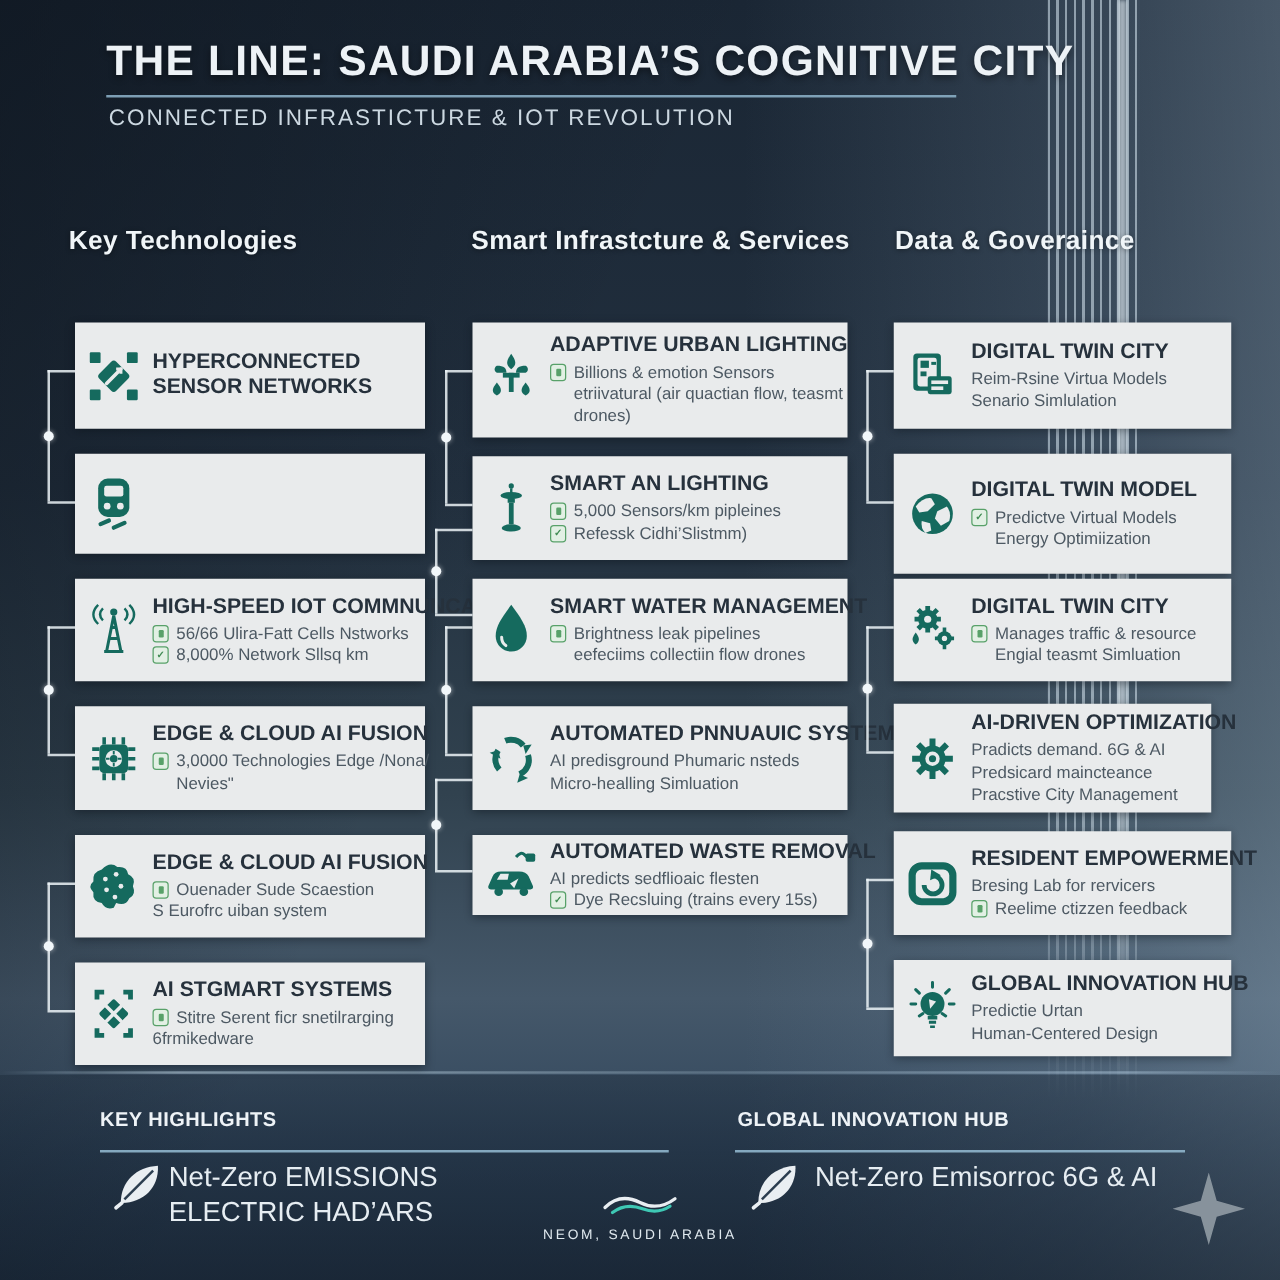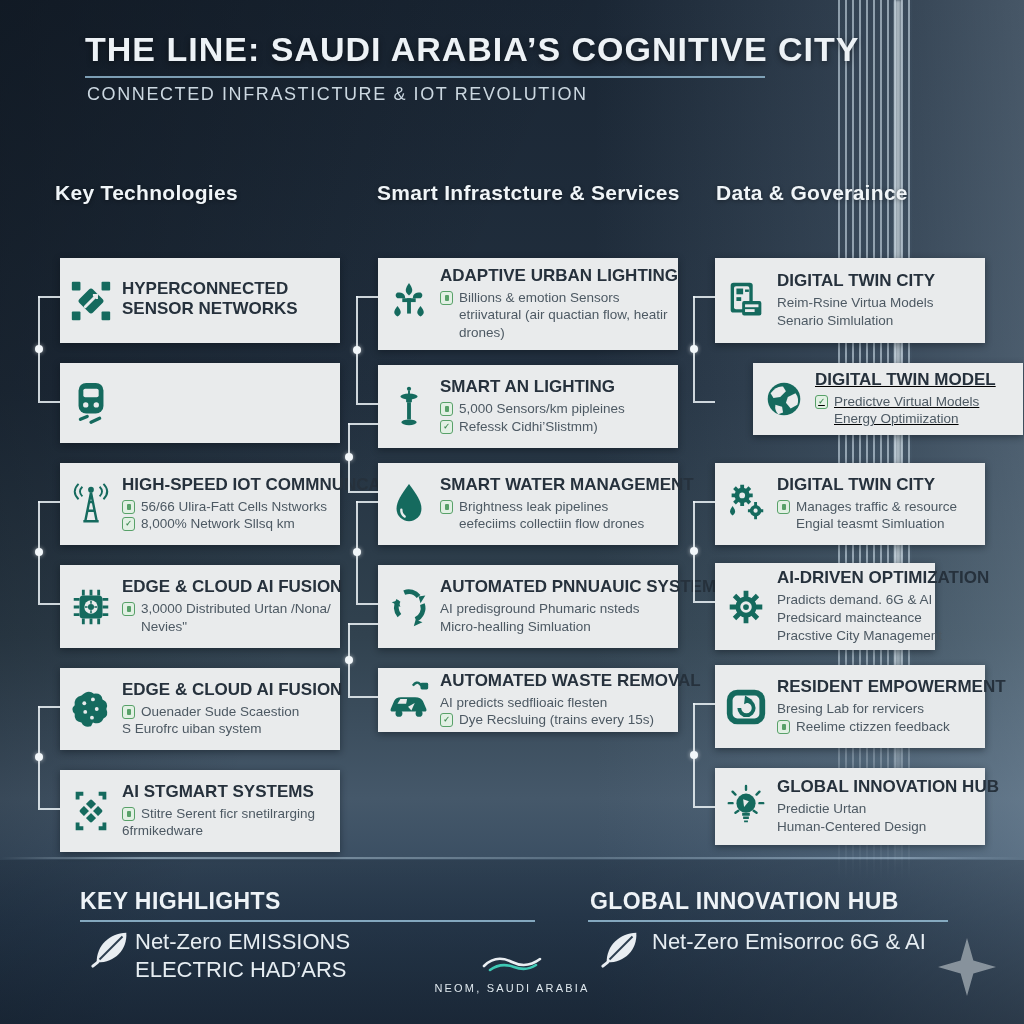--- a/index.html
+++ b/index.html
@@ -52,21 +52,21 @@
   .body-line.indent{margin-left:19px;}
   .mk{flex:0 0 auto;width:11px;height:12px;border:1.5px solid #58a169;border-radius:3px;background:#e2f0e4;
     margin-top:2px;display:inline-flex;align-items:center;justify-content:center;font-size:8px;color:#3f8a52;font-weight:700;line-height:1;}
   .mk-inner{width:4px;height:6px;background:#58a169;border-radius:1px;}
 
   
   .conn{position:absolute;background:rgba(236,243,247,.85);}
   .conn-dot{position:absolute;width:8px;height:8px;border-radius:50%;background:#f2f7fa;box-shadow:0 0 4px rgba(255,255,255,.6);}
 
   
-  .foot-heading{position:absolute;top:888px;font-size:23px;font-weight:700;color:#eef3f7;letter-spacing:.4px;white-space:nowrap;}
+  .foot-heading{position:absolute;top:888px;font-size:16px;font-weight:700;color:#eef3f7;letter-spacing:.4px;white-space:nowrap;}
   .foot-underline{position:absolute;top:920px;height:2px;background:#8fb5cc;opacity:.9;}
   .foot-leaf{position:absolute;top:925px;width:46px;height:46px;}
   .foot-leaf svg{width:46px;height:46px;}
   .foot-lines{position:absolute;top:928px;font-size:22px;color:#e6edf2;line-height:1.25;}
   .brand-wave{position:absolute;left:50%;top:952px;transform:translateX(-50%);width:64px;height:24px;}
   .brand-text{position:absolute;left:50%;top:982px;transform:translateX(-50%);font-size:11px;letter-spacing:2.2px;color:#dfe8ee;white-space:nowrap;}
   .sparkle{position:absolute;left:938px;top:938px;width:58px;height:58px;background:#97a1a9;opacity:.85;
     clip-path:polygon(50% 0,61% 39%,100% 50%,61% 61%,50% 100%,39% 61%,0 50%,39% 39%);}
 </style>
 </head>
@@ -156,21 +156,21 @@
           </svg>
         </div>
         <div class="card-content">
           <div class="card-title">
             <span>EDGE &amp; CLOUD AI FUSION</span>
           </div>
           <div class="body-line">
             <span class="mk">
               <span class="mk-inner"></span>
             </span>
-            <span>3,0000 Distributed Urtan /Nona/</span>
+            <span>3,0000 Technologies Edge /Nona/</span>
           </div>
           <div class="body-line indent">
             <span>Nevies"</span>
           </div>
         </div>
       </div>
       <div class="card" style="left: 60px; top: 668px; width: 280px; height: 82px;">
         <div class="card-icon">
           <svg viewBox="0 0 48 48">
             <path d="M14 10 q-8 2 -7 10 q-5 4 0 9 q-1 8 7 9 q3 6 10 4 l2 -4 q8 3 11 -4 q6 -3 3 -10 q3 -7 -4 -10 q-1 -7 -9 -6 q-6 -5 -13 2 z" fill="#156a5e"></path>
@@ -240,21 +240,21 @@
           <div class="card-title">
             <span>ADAPTIVE URBAN LIGHTING</span>
           </div>
           <div class="body-line">
             <span class="mk">
               <span class="mk-inner"></span>
             </span>
             <span>Billions &amp; emotion Sensors</span>
           </div>
           <div class="body-line indent">
-            <span>etriivatural (air quactian flow, heatir</span>
+            <span>etriivatural (air quactian flow, teasmt</span>
           </div>
           <div class="body-line indent">
             <span>drones)</span>
           </div>
         </div>
       </div>
       <div class="card" style="left: 378px; top: 365px; width: 300px; height: 83px;">
         <div class="card-icon">
           <svg viewBox="0 0 48 48" fill="#156a5e">
             <circle cx="24" cy="5" r="2.2"></circle>
@@ -374,21 +374,21 @@
             <span>DIGITAL TWIN CITY</span>
           </div>
           <div class="body-line">
             <span>Reim-Rsine Virtua Models</span>
           </div>
           <div class="body-line">
             <span>Senario Simlulation</span>
           </div>
         </div>
       </div>
-      <div class="card" style="left: 753px; top: 363px; width: 270px; height: 72px; text-decoration: underline;">
+      <div class="card" style="left: 715px; top: 363px; width: 270px; height: 96px;">
         <div class="card-icon">
           <svg viewBox="0 0 48 48">
             <circle cx="24" cy="24" r="17" fill="#156a5e"></circle>
             <g fill="#e9ebec">
               <path d="M10 18 q6 -8 13 -7 l3 5 -6 6 -7 1 z"></path>
               <path d="M28 22 l8 -4 q4 5 2 12 l-7 4 -5 -6 z"></path>
               <path d="M15 30 l7 2 1 6 -5 2 q-4 -4 -3 -10 z"></path>
             </g>
           </svg>
         </div>
@@ -429,21 +429,21 @@
             <span class="mk">
               <span class="mk-inner"></span>
             </span>
             <span>Manages traffic &amp; resource</span>
           </div>
           <div class="body-line indent">
             <span>Engial teasmt Simluation</span>
           </div>
         </div>
       </div>
-      <div class="card" style="left: 715px; top: 563px; width: 220px; height: 87px; justify-content: flex-end;">
+      <div class="card" style="left: 715px; top: 563px; width: 254px; height: 87px; justify-content: flex-end;">
         <div class="card-icon">
           <svg viewBox="0 0 48 48">
             <g stroke="#156a5e" stroke-width="5">
               <path d="M24 7v9M24 32v9M7 24h9M32 24h9M12 12l6 6M30 30l6 6M36 12l-6 6M18 30l-6 6"></path>
             </g>
             <circle cx="24" cy="24" r="11" fill="#156a5e"></circle>
             <circle cx="24" cy="24" r="6" fill="#e9ebec"></circle>
             <circle cx="24" cy="24" r="3" fill="#156a5e"></circle>
           </svg>
         </div>

